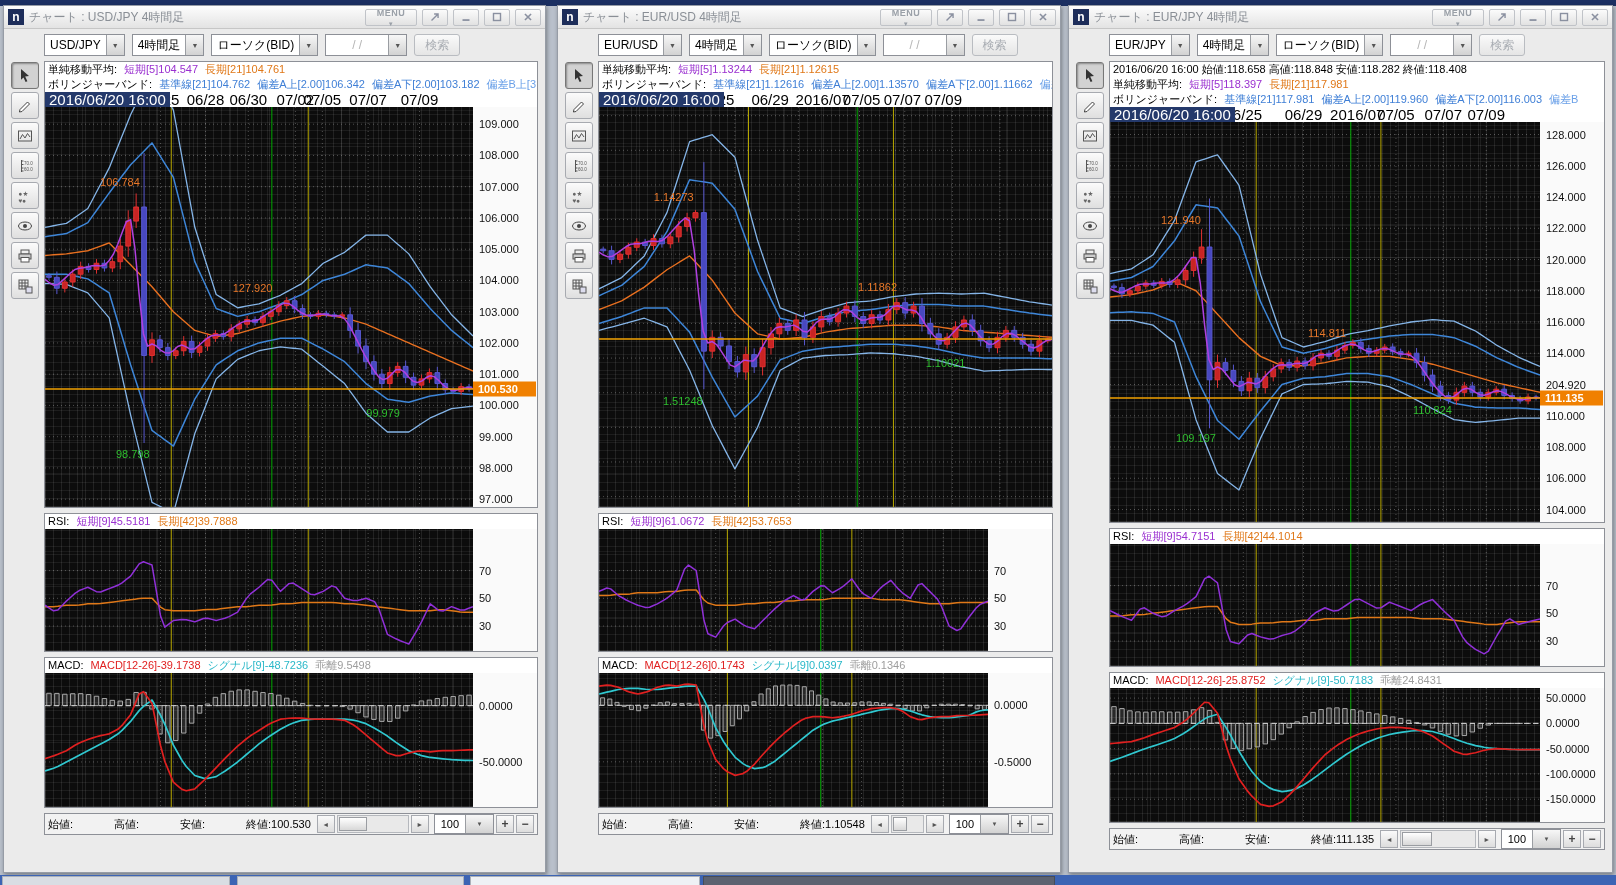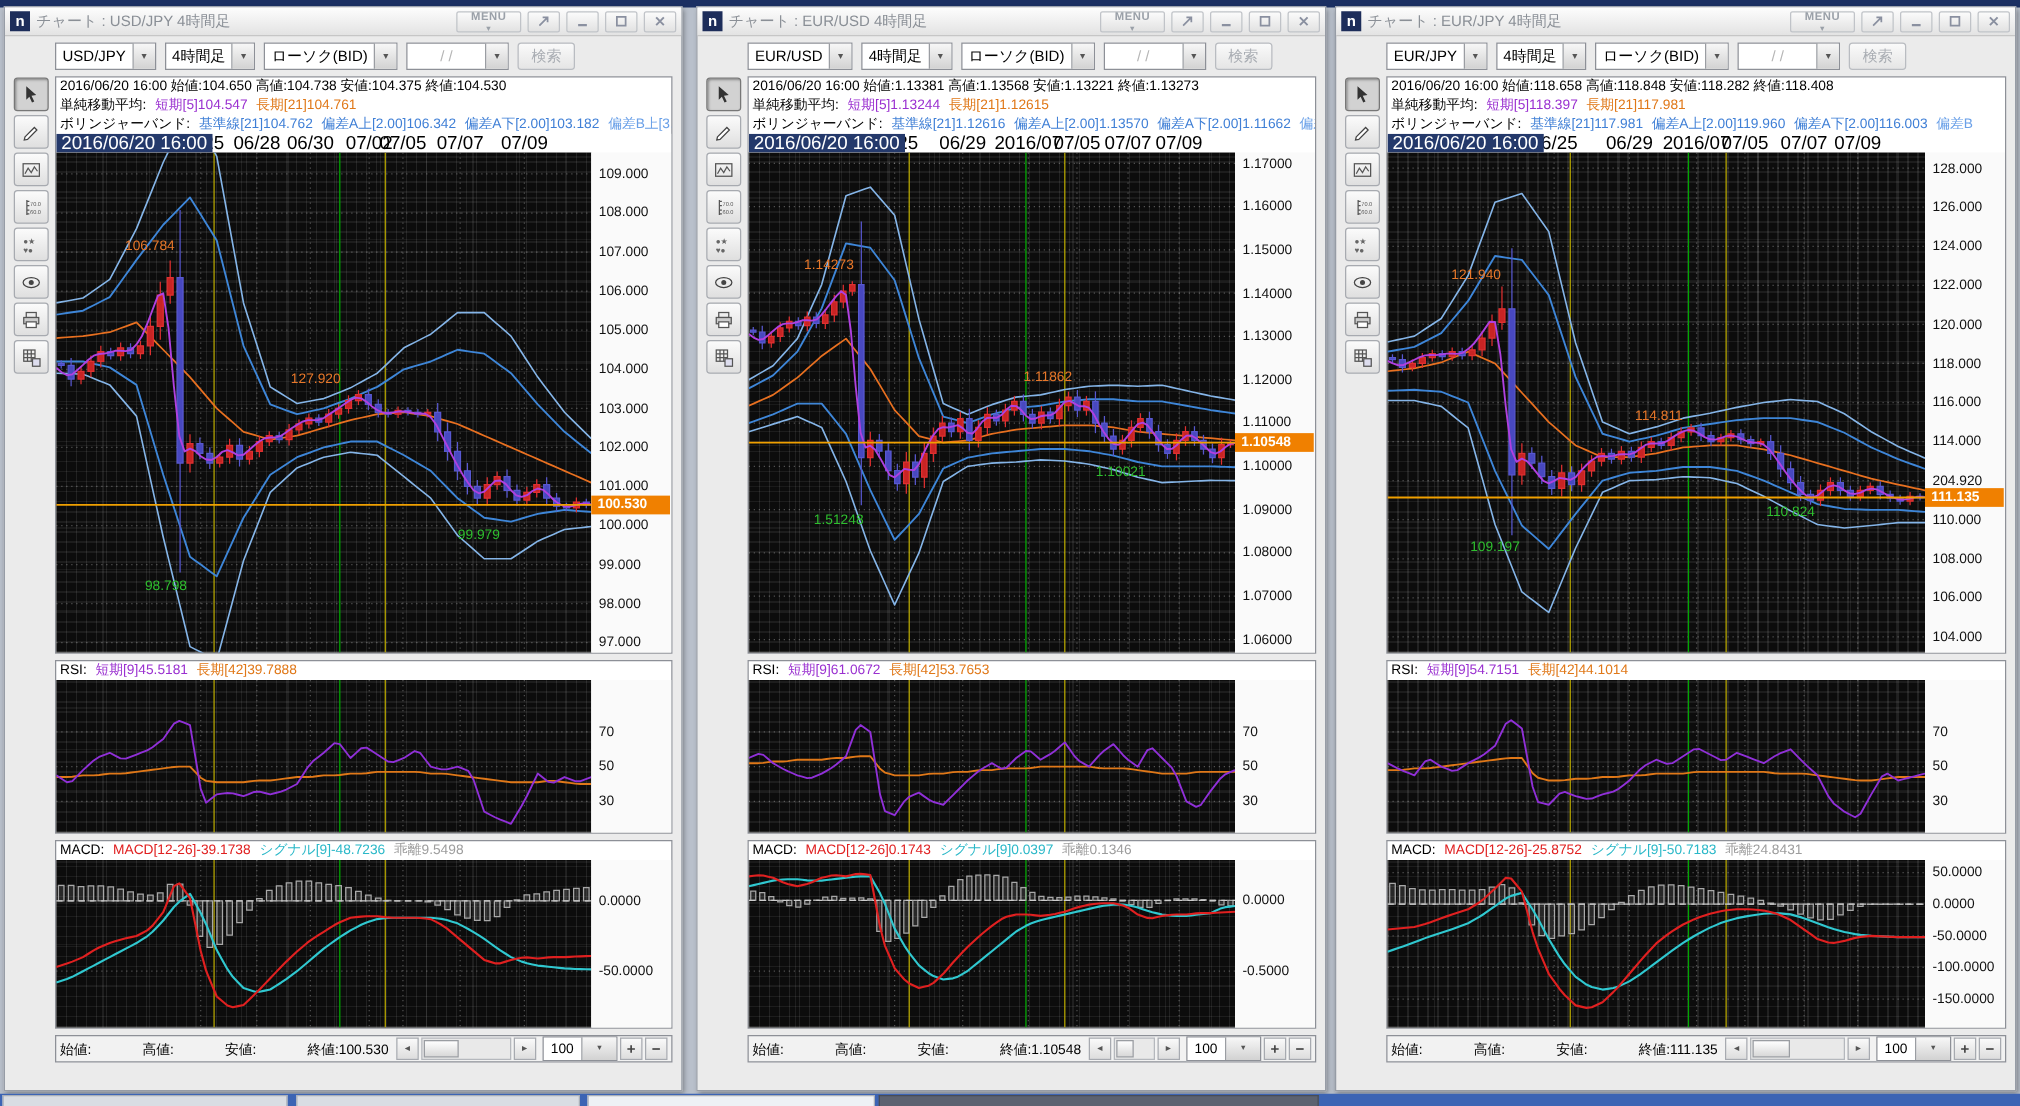--- a/index.html
+++ b/index.html
@@ -187,21 +187,20 @@
         <div class="tool-btn">
           <svg width="16" height="16" viewBox="0 0 16 16">
                 <rect x="2" y="2" width="9" height="9" fill="none" stroke="#555"></rect>
                 <path d="M2 5 h9 M2 8 h9 M5 2 v9 M8 2 v9" stroke="#555"></path>
                 <rect x="9" y="9" width="6" height="6" fill="#dde" stroke="#555"></rect>
               </svg>
         </div>
       </div>
       <div class="main-col">
         <div class="panel">
-          <div class="info-line">2016/06/20 16:00  始値:104.650  高値:104.738  安値:104.375  終値:104.530</div>
           <div class="info-line">
             <span class="sp">単純移動平均:</span><span class="c-purple sp">短期[5]104.547</span><span class="c-orange">長期[21]104.761</span>
           </div>
           <div class="info-line">
             <span class="sp">ボリンジャーバンド:</span><span class="c-blue sp">基準線[21]104.762</span><span class="c-blue sp">偏差A上[2.00]106.342</span><span class="c-blue sp">偏差A下[2.00]103.182</span><span class="c-lblue">偏差B上[3.00]107</span>
           </div>
           <div class="xaxis">
             <div class="xchip">2016/06/20 16:00</div>
           <div class="xtick" style="left: calc(27% - 17.28px);">06/25</div>
                 <div class="xtick" style="left: calc(37.5% - 24px);">06/28</div>
@@ -608,21 +607,20 @@
         <div class="tool-btn">
           <svg width="16" height="16" viewBox="0 0 16 16">
                 <rect x="2" y="2" width="9" height="9" fill="none" stroke="#555"></rect>
                 <path d="M2 5 h9 M2 8 h9 M5 2 v9 M8 2 v9" stroke="#555"></path>
                 <rect x="9" y="9" width="6" height="6" fill="#dde" stroke="#555"></rect>
               </svg>
         </div>
       </div>
       <div class="main-col">
         <div class="panel">
-          <div class="info-line">2016/06/20 16:00  始値:1.13381  高値:1.13568  安値:1.13221  終値:1.13273</div>
           <div class="info-line">
             <span class="sp">単純移動平均:</span><span class="c-purple sp">短期[5]1.13244</span><span class="c-orange">長期[21]1.12615</span>
           </div>
           <div class="info-line">
             <span class="sp">ボリンジャーバンド:</span><span class="c-blue sp">基準線[21]1.12616</span><span class="c-blue sp">偏差A上[2.00]1.13570</span><span class="c-blue sp">偏差A下[2.00]1.11662</span><span class="c-lblue">偏差B上</span>
           </div>
           <div class="xaxis">
             <div class="xchip">2016/06/20 16:00</div>
           <div class="xtick" style="left: calc(30% - 19.2px);">06/25</div>
                 <div class="xtick" style="left: calc(44% - 28.16px);">06/29</div>
@@ -768,35 +766,20 @@
                     <rect x="966.6666666666667" y="584.4155844155846" width="11.11111111111111" height="25.97402597402504" fill="#c82424" stroke="#e03030" stroke-width="1" vector-effect="non-scaling-stroke"></rect>
                     <line x1="990.7407407407408" y1="573.8051948051962" x2="990.7407407407408" y2="590.8701298701286" stroke="#e03030" stroke-width="1" vector-effect="non-scaling-stroke"></line>
                     <rect x="985.1851851851852" y="580.2597402597402" width="11.11111111111111" height="4.15584415584442" fill="#c82424" stroke="#e03030" stroke-width="1" vector-effect="non-scaling-stroke"></rect>
                     <polyline points="0,363.1 10,370.1 20,374.7 30,373.1 40,365.3 50,357.0 60,348.8 70,343.2 80,341.8 90,341.7 100,339.1 110,335.6 120,335.4 130,336.3 140,333.6 150,324.2 160,312.1 170,299.2 180,287.2 190,277.5 200,284.8 210,357.0 220,468.5 230,560.6 240,590.1 250,586.4 260,594.4 270,610.8 280,628.5 290,645.3 300,649.8 310,641.4 320,632.8 330,634.4 340,635.2 350,623.5 360,600.9 370,581.0 380,564.6 390,552.6 400,549.4 410,550.0 420,547.8 430,545.3 440,551.2 450,560.5 460,562.4 470,552.1 480,538.4 490,531.1 500,530.3 510,530.4 520,524.8 530,514.2 540,506.6 550,507.2 560,514.9 570,526.5 580,533.1 590,531.9 600,527.6 610,526.1 620,525.6 630,520.5 640,509.9 650,498.9 660,496.9 670,502.1 680,507.4 690,507.3 700,510.9 710,524.2 720,543.1 730,559.0 740,572.8 750,582.5 760,584.6 770,578.1 780,566.4 790,554.3 800,543.2 810,540.3 820,545.4 830,558.2 840,571.8 850,583.9 860,592.9 870,592.8 880,585.6 890,573.9 900,566.3 910,565.9 920,571.6 930,580.8 940,590.0 950,599.1 960,602.4 970,598.0 980,589.4 990,582.9 1000,581.0 " fill="none" stroke="#b040e0" stroke-width="1.5" vector-effect="non-scaling-stroke" stroke-linejoin="round"></polyline>
                     <line x1="0" y1="580.2597402597402" x2="1000" y2="580.2597402597402" stroke="#f0a000" stroke-width="1.5" vector-effect="non-scaling-stroke"></line>
                   </svg>
                   <div class="anno" style="color: rgb(232, 120, 42); left: 16.5%; top: 22.5108%;">1.14273</div>
                   <div class="anno" style="color: rgb(232, 120, 42); left: 61.5%; top: 45.0216%;">1.11862</div>
                   <div class="anno" style="color: rgb(47, 191, 47); left: 18.5%; top: 73.5931%;">1.51248</div>
                   <div class="anno" style="color: rgb(47, 191, 47); left: 76.5%; top: 64.0693%;">1.10021</div>
-                </div>
-            <div class="ycol">
-                  <div class="ylab" style="top: 2.1645%;">1.17000</div>
-                  <div class="ylab" style="top: 10.8225%;">1.16000</div>
-                  <div class="ylab" style="top: 19.4805%;">1.15000</div>
-                  <div class="ylab" style="top: 28.1385%;">1.14000</div>
-                  <div class="ylab" style="top: 36.7965%;">1.13000</div>
-                  <div class="ylab" style="top: 45.4545%;">1.12000</div>
-                  <div class="ylab" style="top: 54.1126%;">1.11000</div>
-                  <div class="ylab" style="top: 62.7706%;">1.10000</div>
-                  <div class="ylab" style="top: 71.4286%;">1.09000</div>
-                  <div class="ylab" style="top: 80.0866%;">1.08000</div>
-                  <div class="ylab" style="top: 88.7446%;">1.07000</div>
-                  <div class="ylab" style="top: 97.4026%;">1.06000</div>
-                  <div class="badge" style="top: 58.026%;">1.10548</div>
                 </div>
           </div>
         </div>
         <div class="panel">
           <div class="info-line">
             <span class="sp">RSI:</span><span class="c-purple sp">短期[9]61.0672</span><span class="c-orange">長期[42]53.7653</span>
           </div>
           <div class="plot-wrap">
             <div class="plot rsi-plot">
                   <svg viewBox="0 0 1000 1000" preserveAspectRatio="none">

